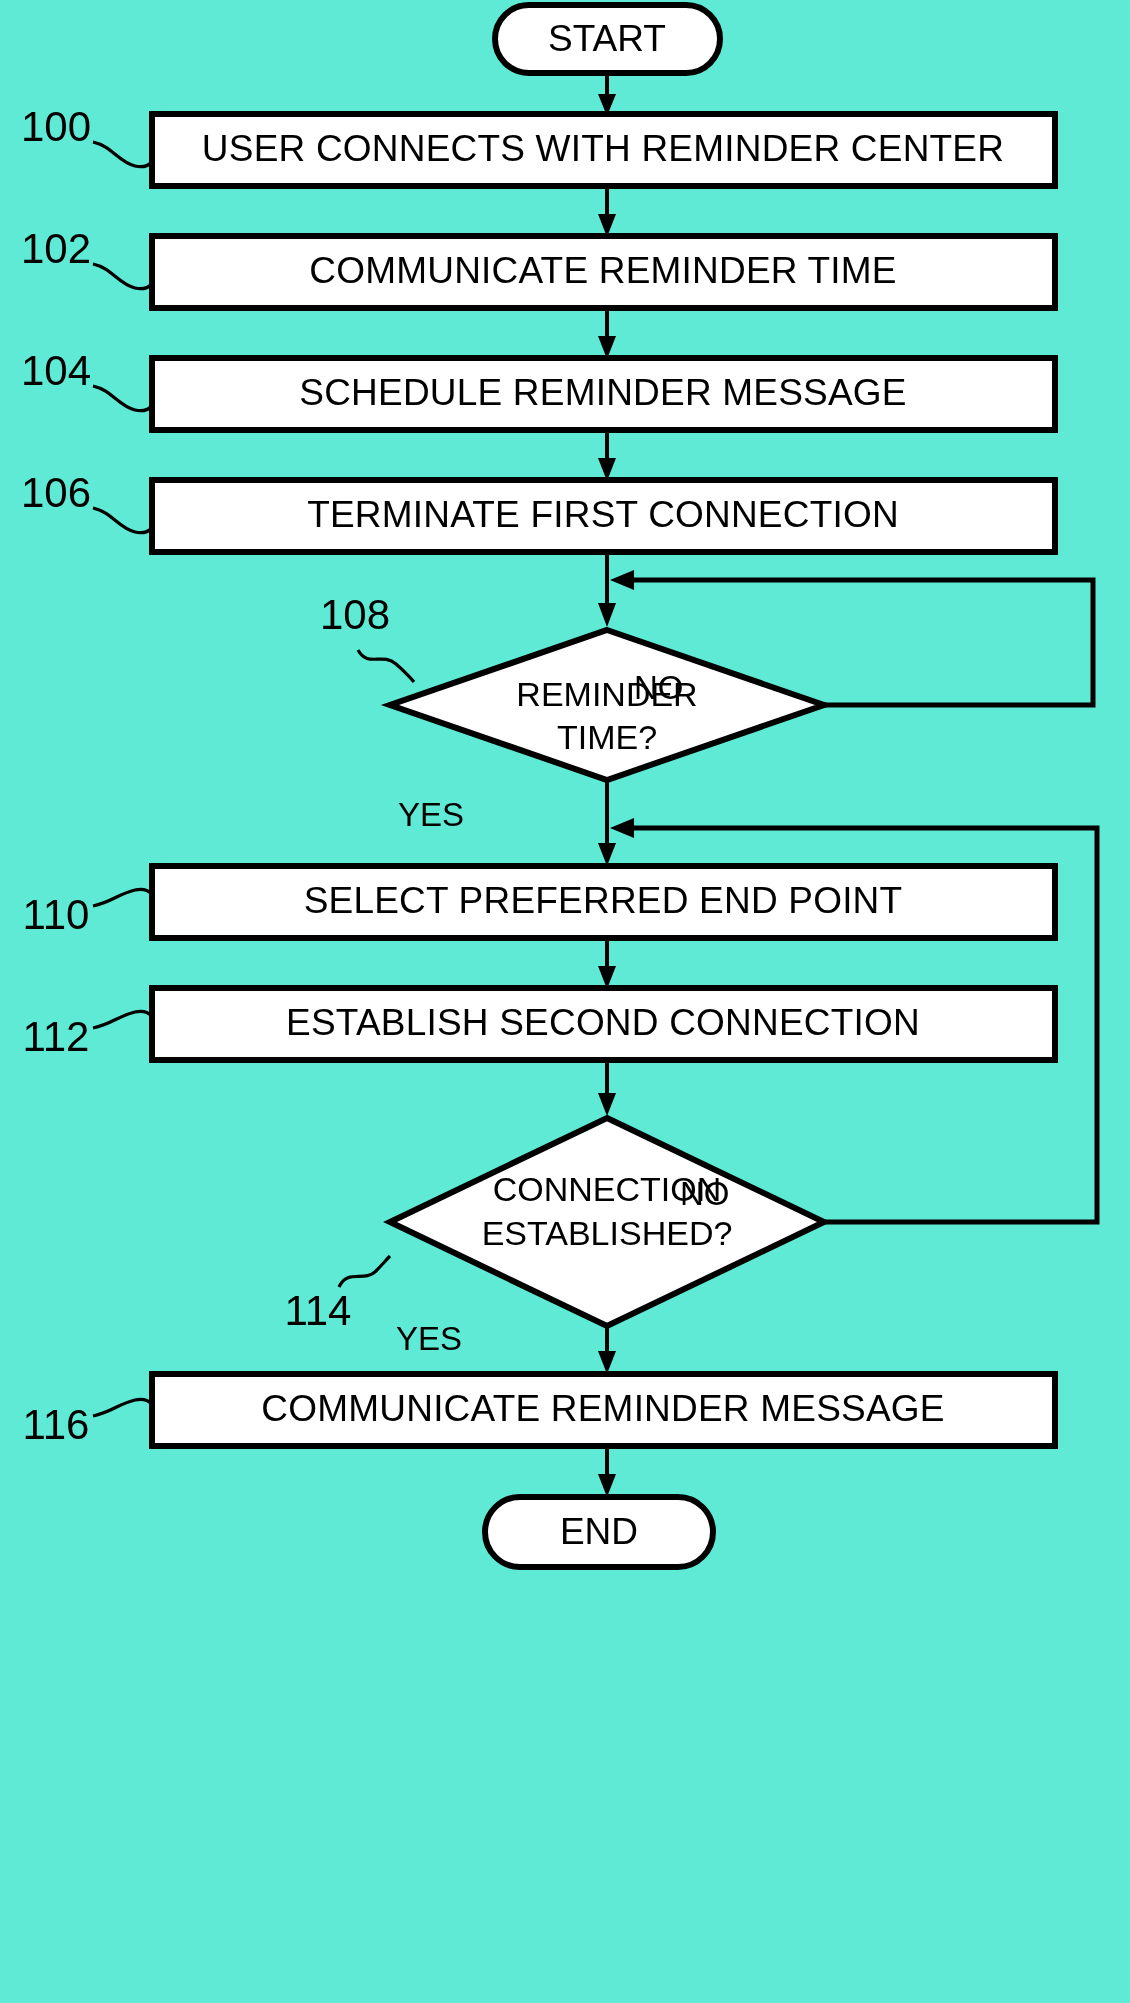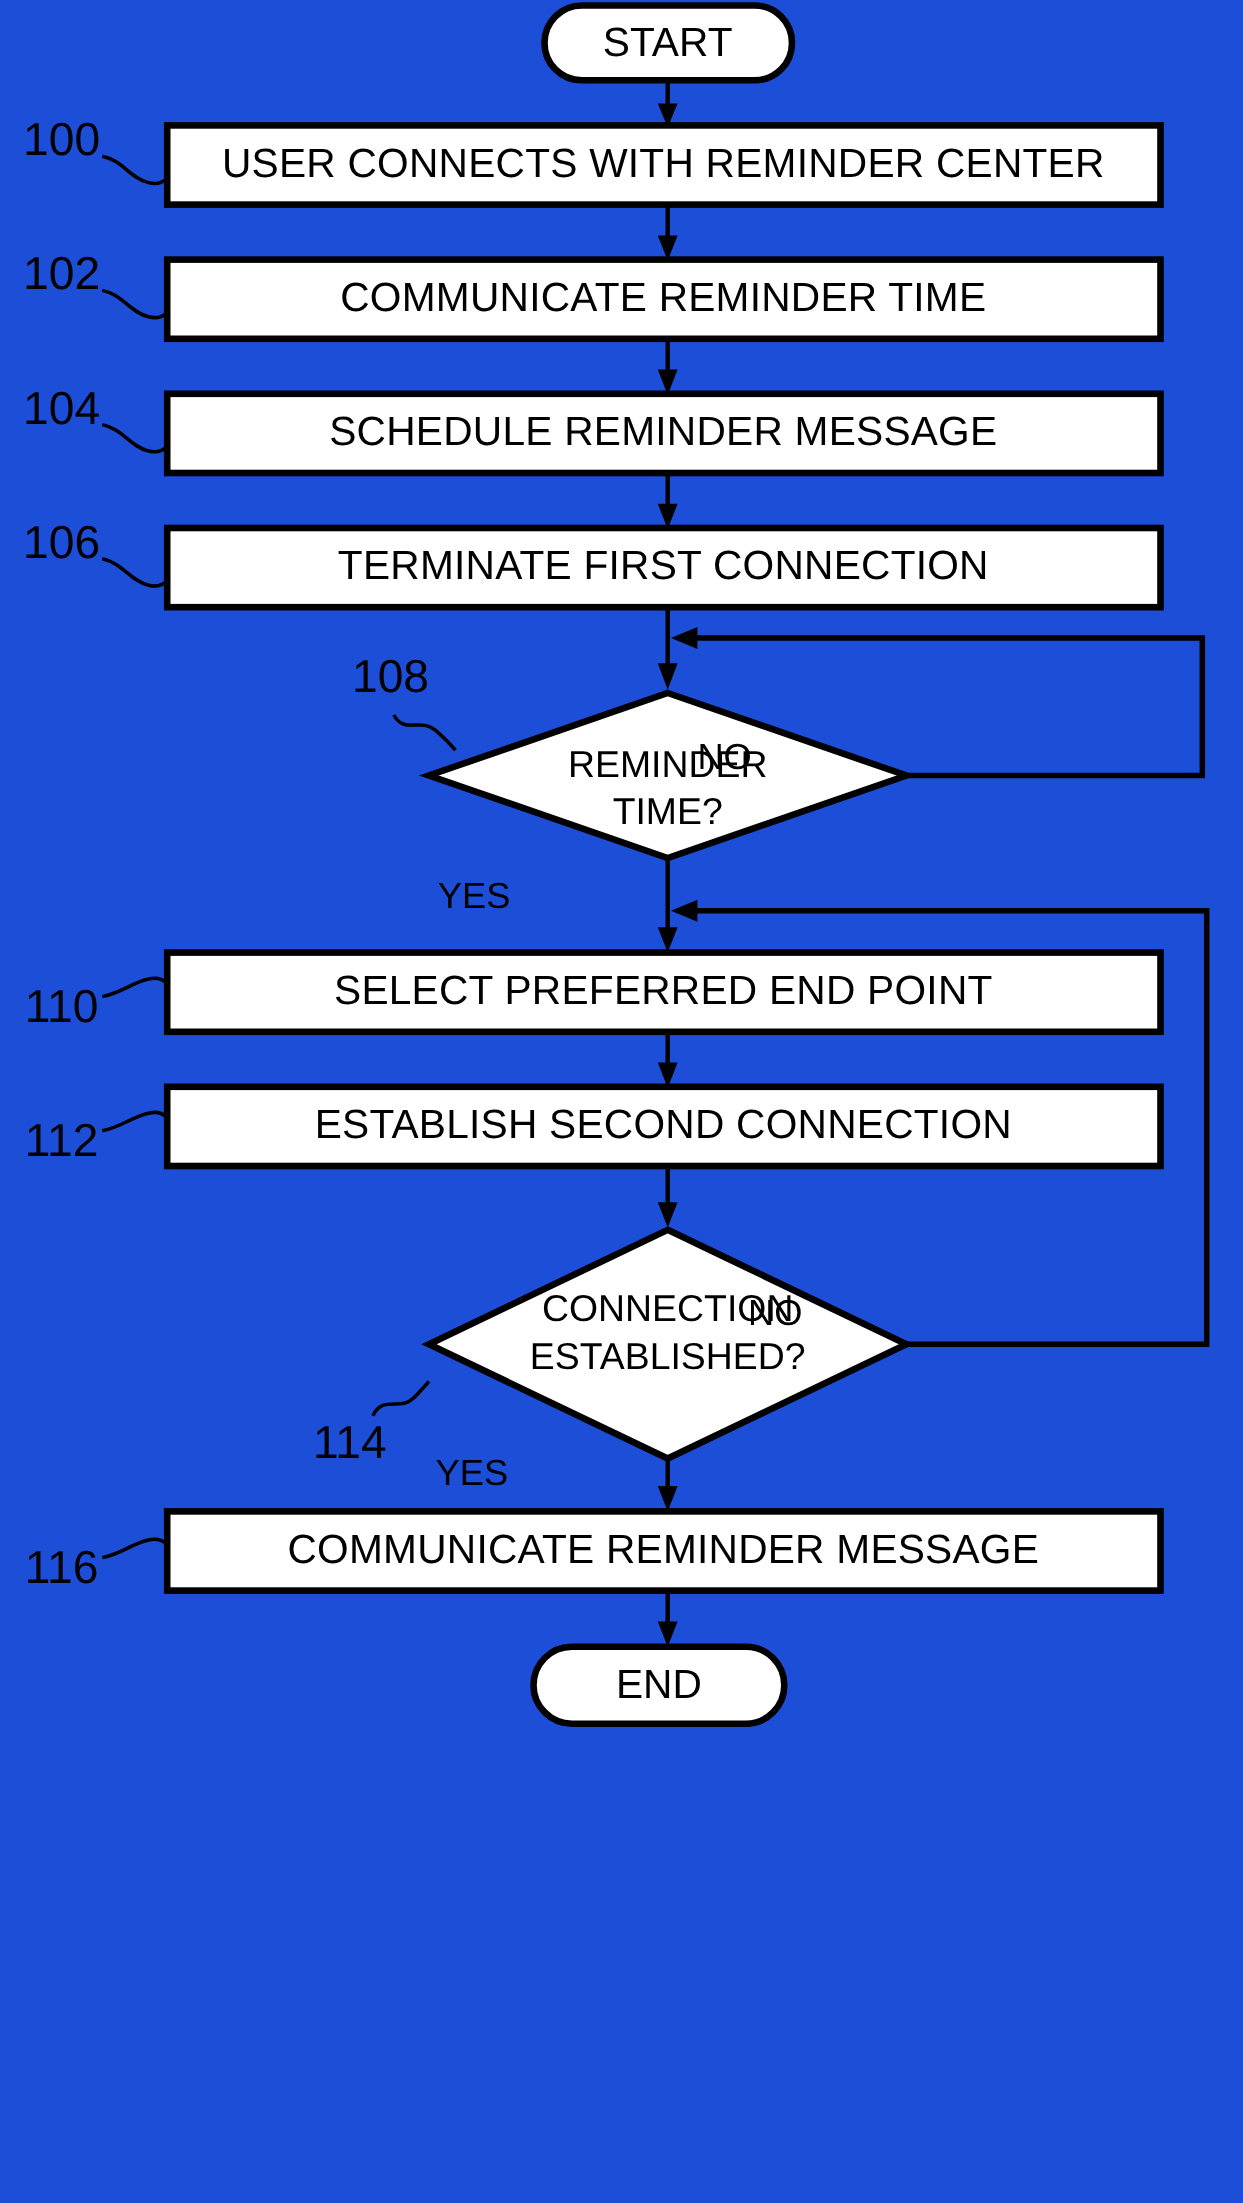--- a/index.html
+++ b/index.html
@@ -7,21 +7,21 @@
     padding: 0;
     background: #ffffff;
   }
   body {
     font-family: "Liberation Sans", sans-serif;
   }
   #figure-root {
     position: relative;
     width: 1130px;
     height: 2003px;
-    background: #1d4ed8;
+    background: #5eead4;
     overflow: hidden;
   }
   svg#flowchart {
     display: block;
     width: 1130px;
     height: 2003px;
   }
   .shape-stroke {
     fill: #ffffff;
     stroke: #000000;

